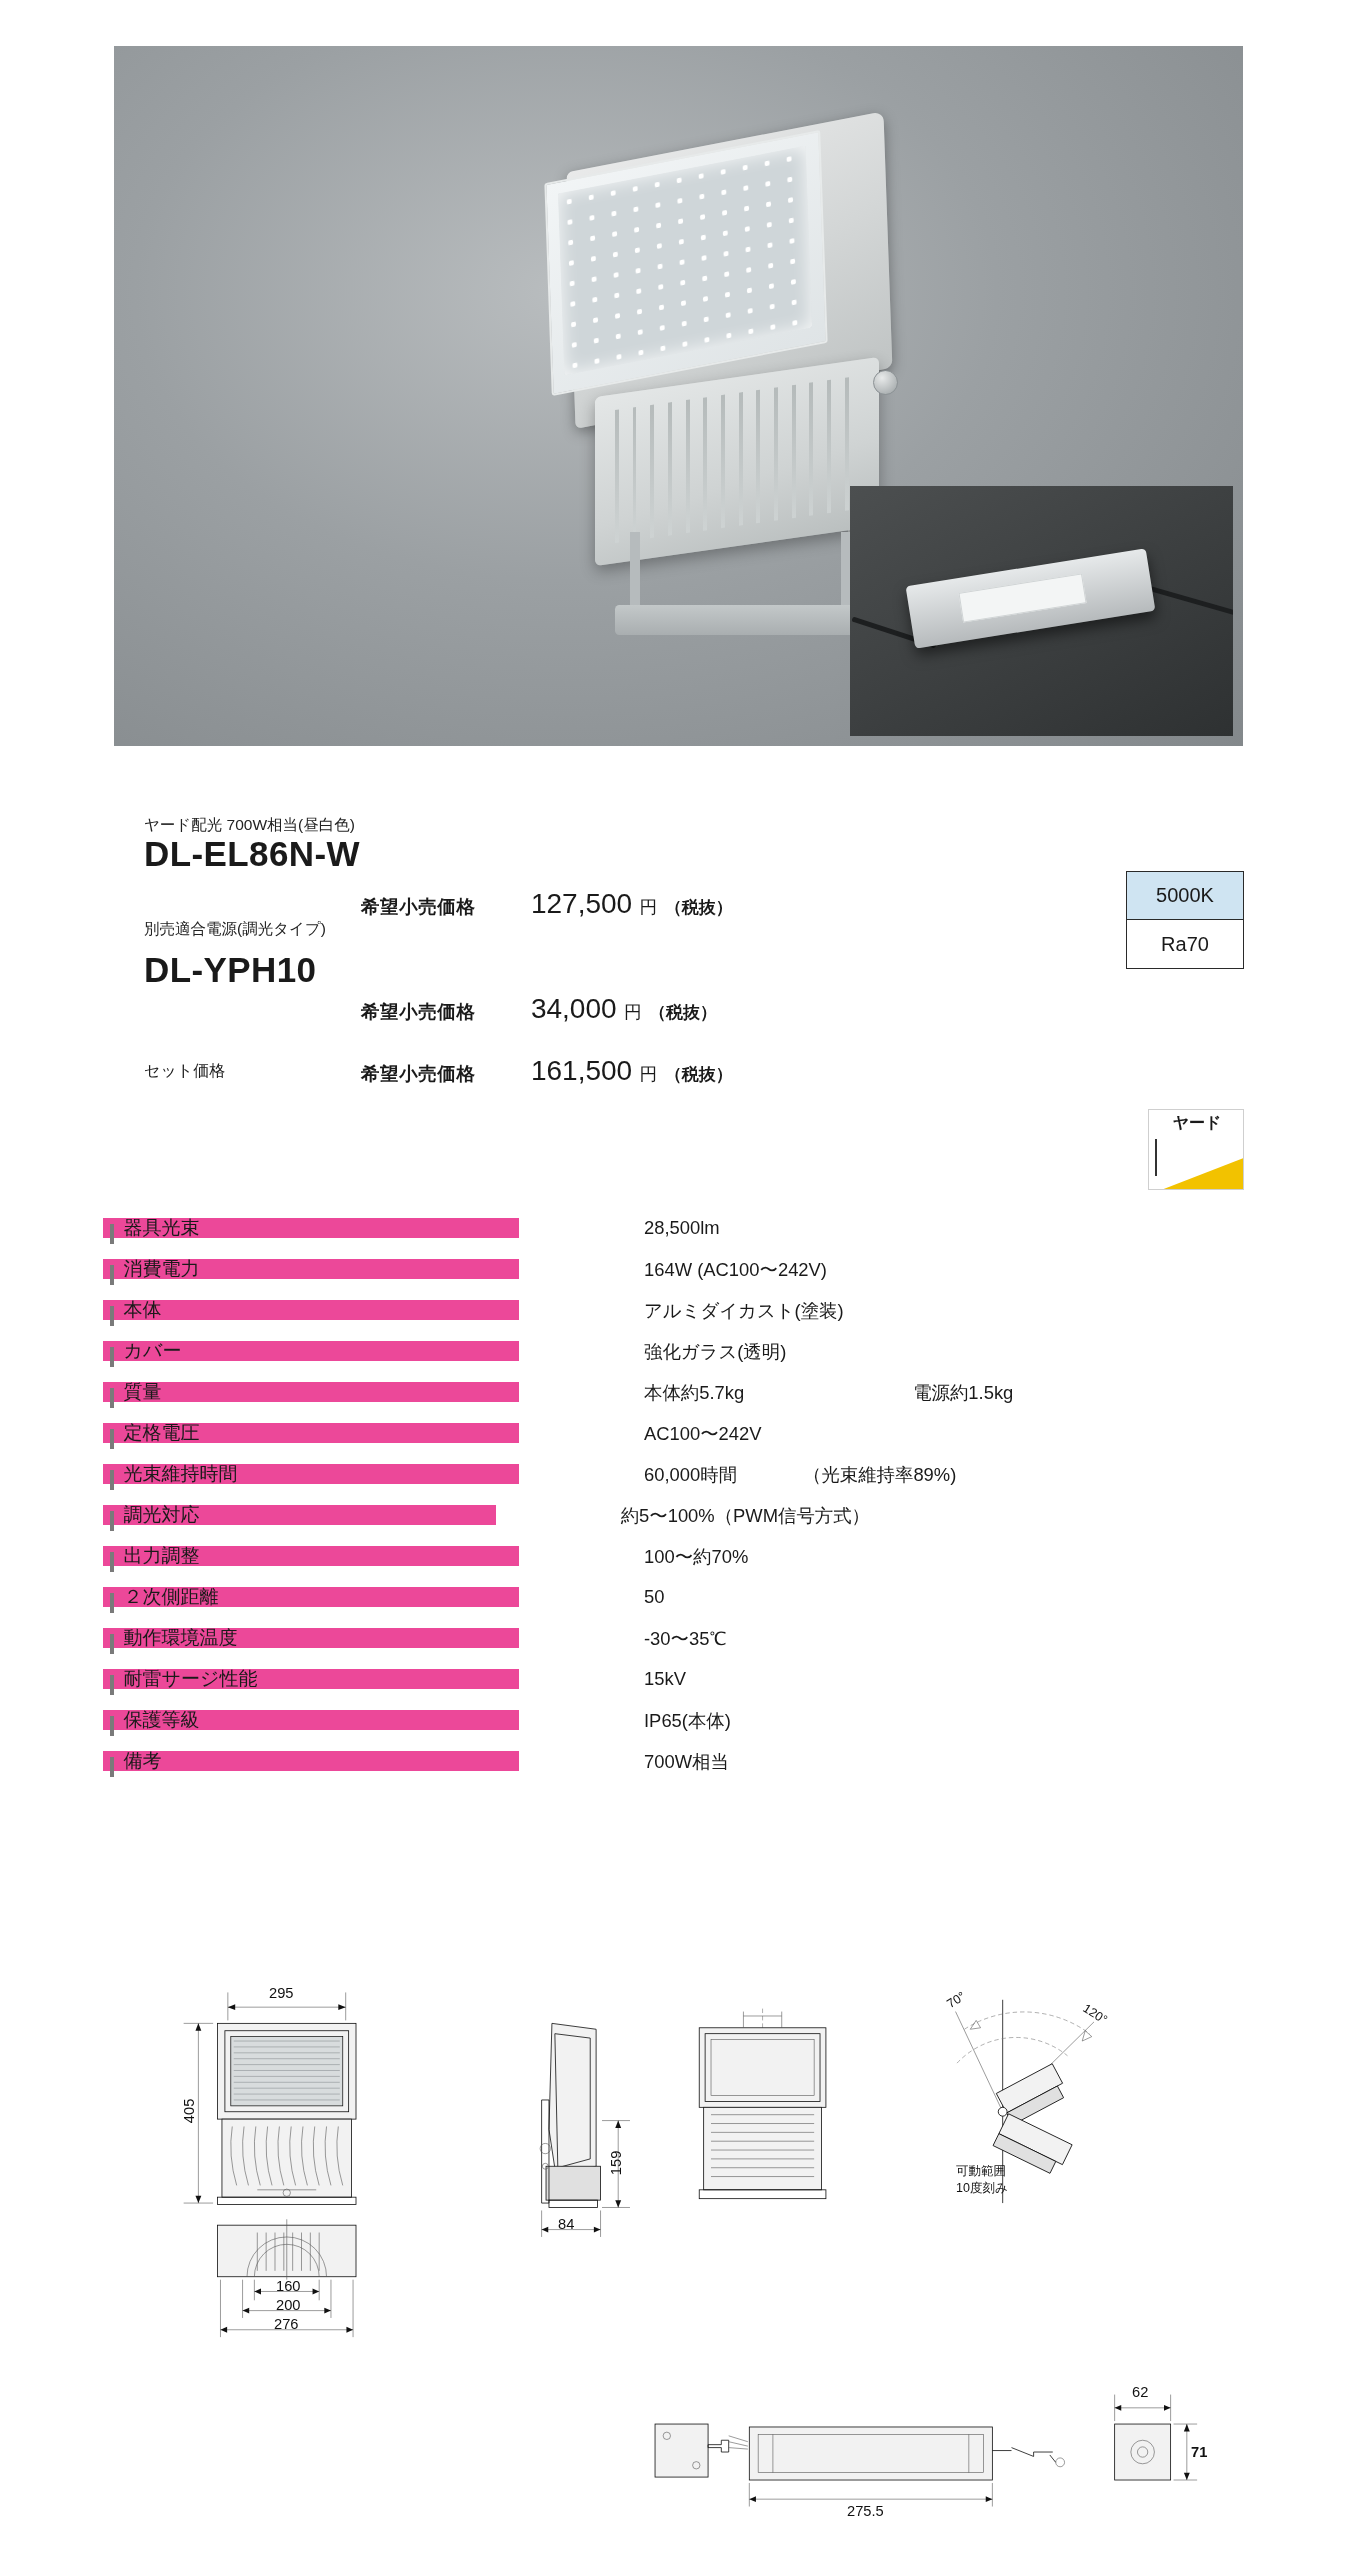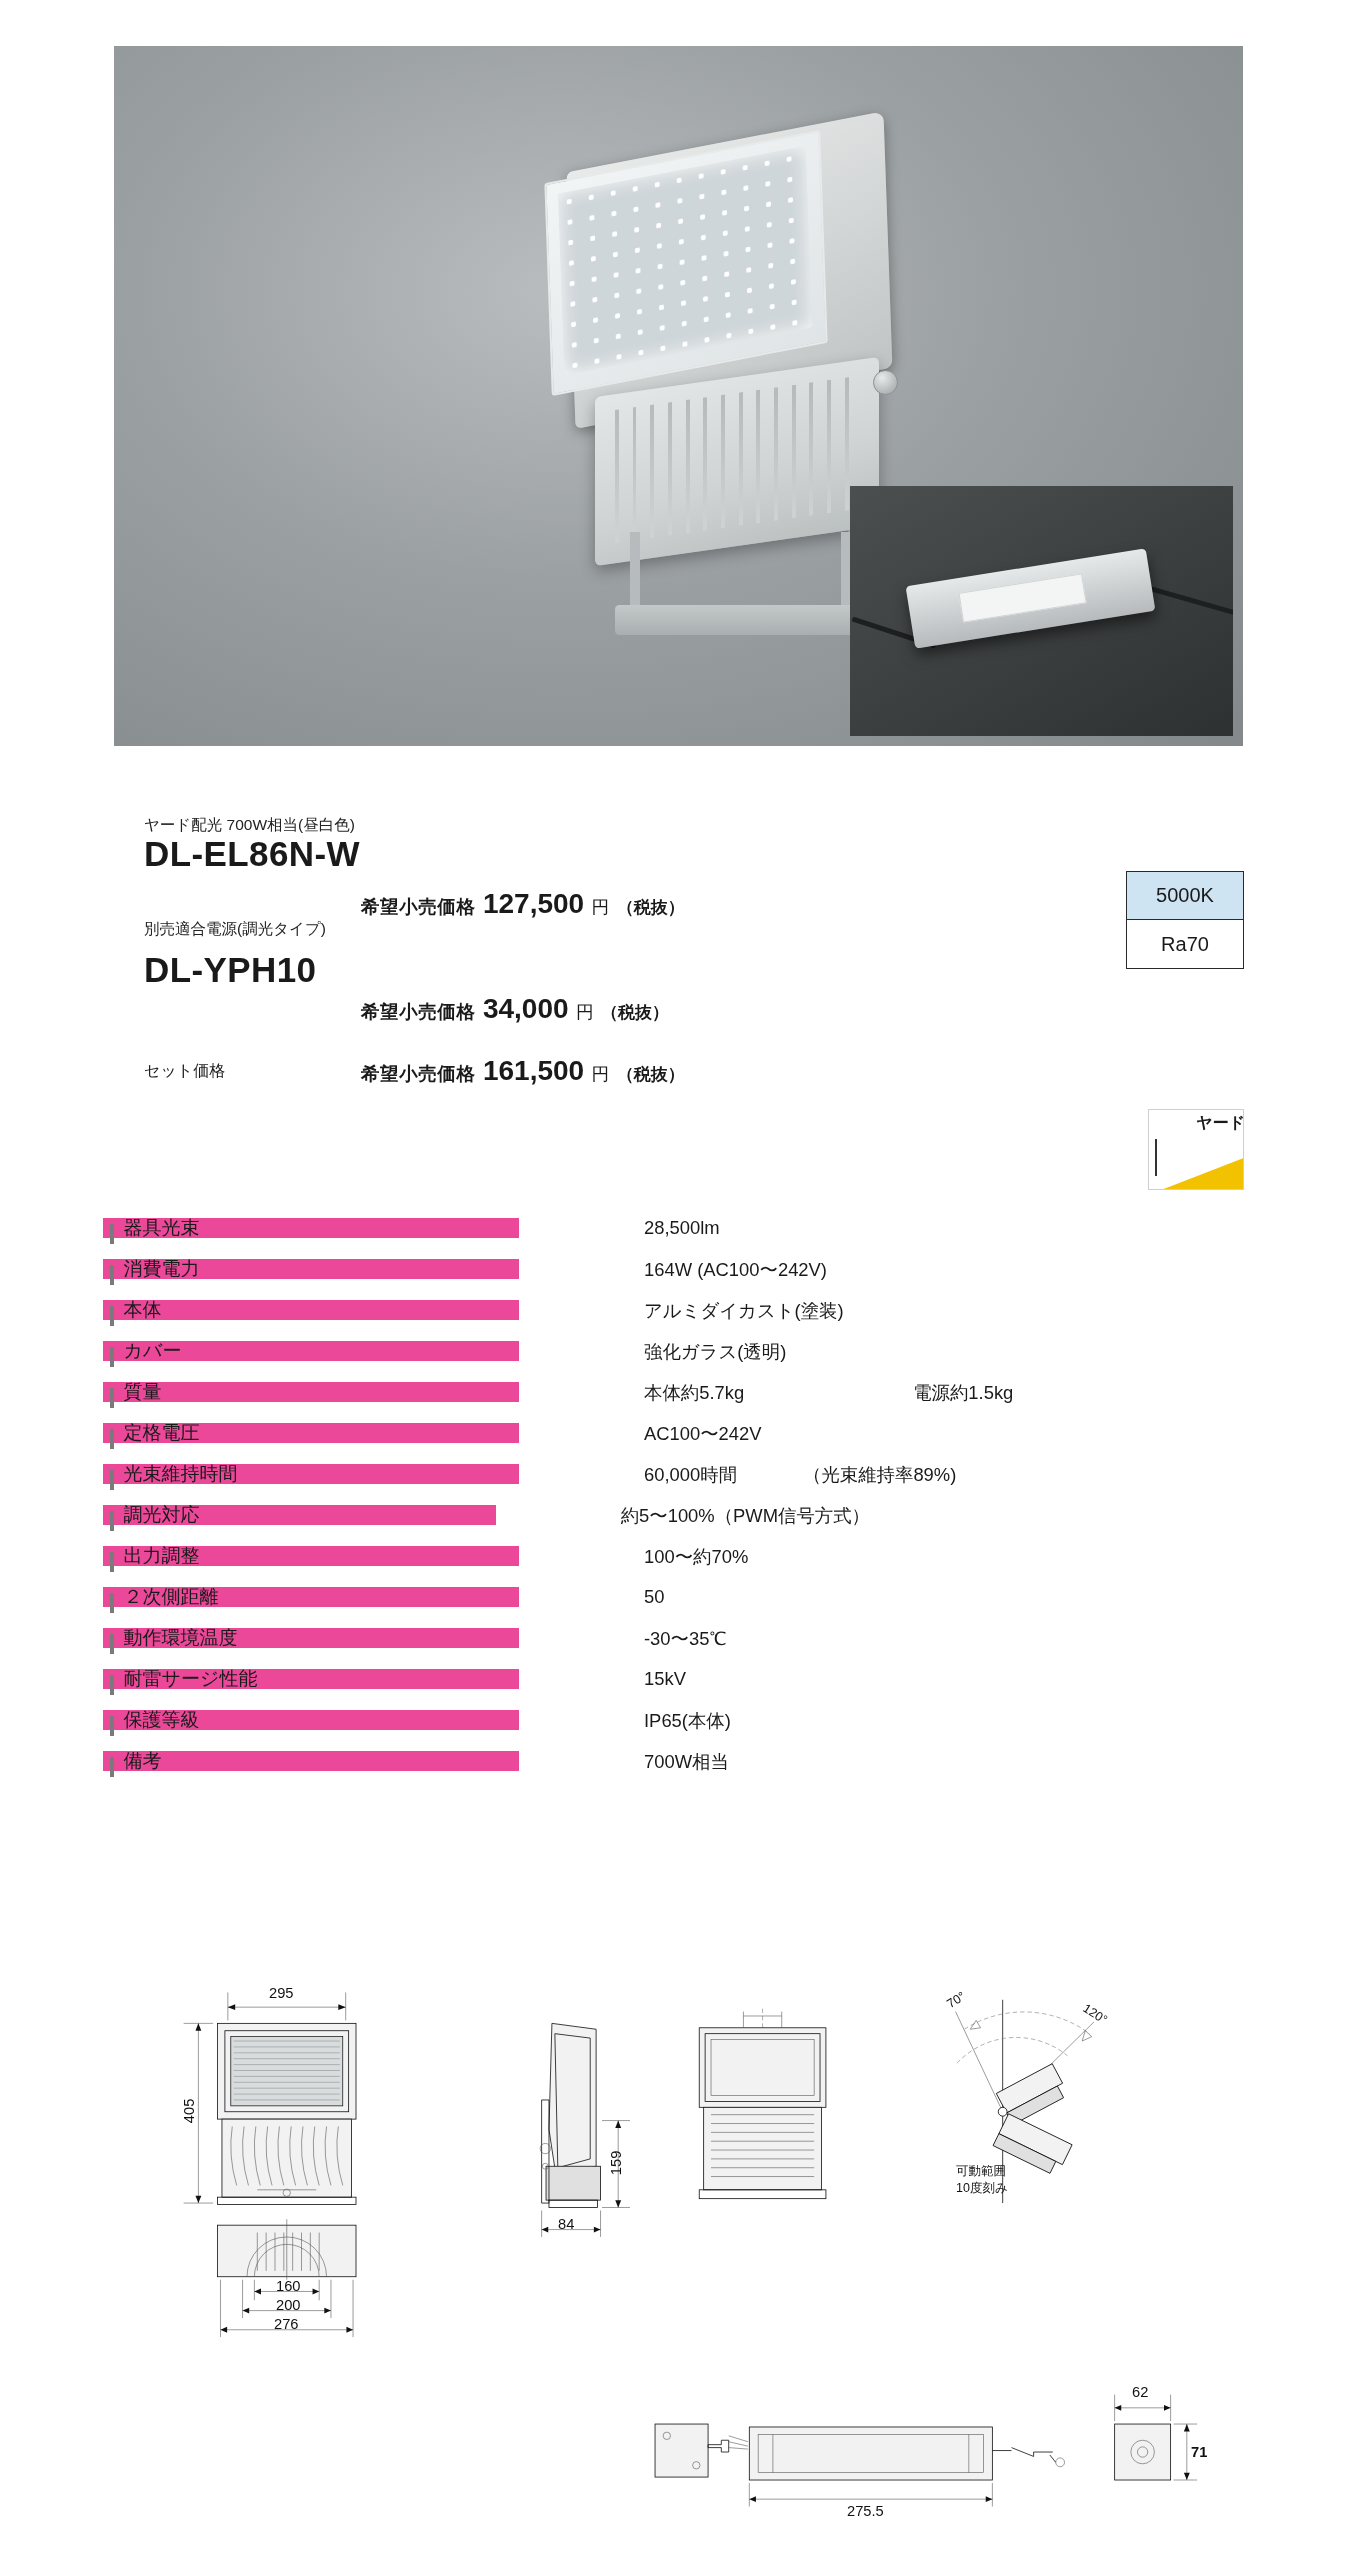--- a/index.html
+++ b/index.html
@@ -148,21 +148,21 @@
   }
   .set-label {
     position:absolute; left:144px; top:1061px;
     font-size:16px;
   }
   .price-row-3 {
     position:absolute; left:361px; top:1055px;
     display:flex; align-items:baseline; gap:7.4px;
   }
   .pr-lead { font-size:18.4px; font-weight:bold; letter-spacing:0.7px; }
-  .pr-val  { font-size:28px; font-weight:bold; letter-spacing:0px; }
+  .pr-val  { font-size:28px; font-weight:normal; letter-spacing:0px;margin-left:48px; }
   .pr-yen  { font-size:17.7px; }
   .pr-tax  { font-size:17px; font-weight:bold; }
 
   
   .badge-box {
     position:absolute; left:1126px; top:871px; width:118px; height:49px;
     background:#cfe4f2; border:1.5px solid #2a2a2a;
     display:flex; align-items:center; justify-content:center;
     font-size:20px;
   }
@@ -171,21 +171,21 @@
     background:#ffffff; border:1.5px solid #2a2a2a;
     border-top:none;
     display:flex; align-items:center; justify-content:center;
     font-size:20px;
   }
   .yard-icon {
     position:absolute; left:1148px; top:1109px; width:96px; height:81px;
     background:#ffffff; border:0.7px solid #cfcfcf; overflow:hidden;
   }
   .yard-icon .lbl {
-    position:absolute; left:0; top:2.9px; width:96px; text-align:right;
+    position:absolute; left:0; top:2.9px; width:96px; text-align:center;
     font-size:16px; font-weight:bold; z-index:3;
   }
   .yard-icon .beam {
     position:absolute; left:-4.4px; bottom:-7.4px; width:110px; height:52px;
     background:#f2c200;
     clip-path:polygon(0% 100%, 100% 18%, 100% 100%);
   }
   .yard-icon .pole {
     position:absolute; left:5.9px; bottom:13.3px; width:2.2px; height:37px; background:#333;
   }

